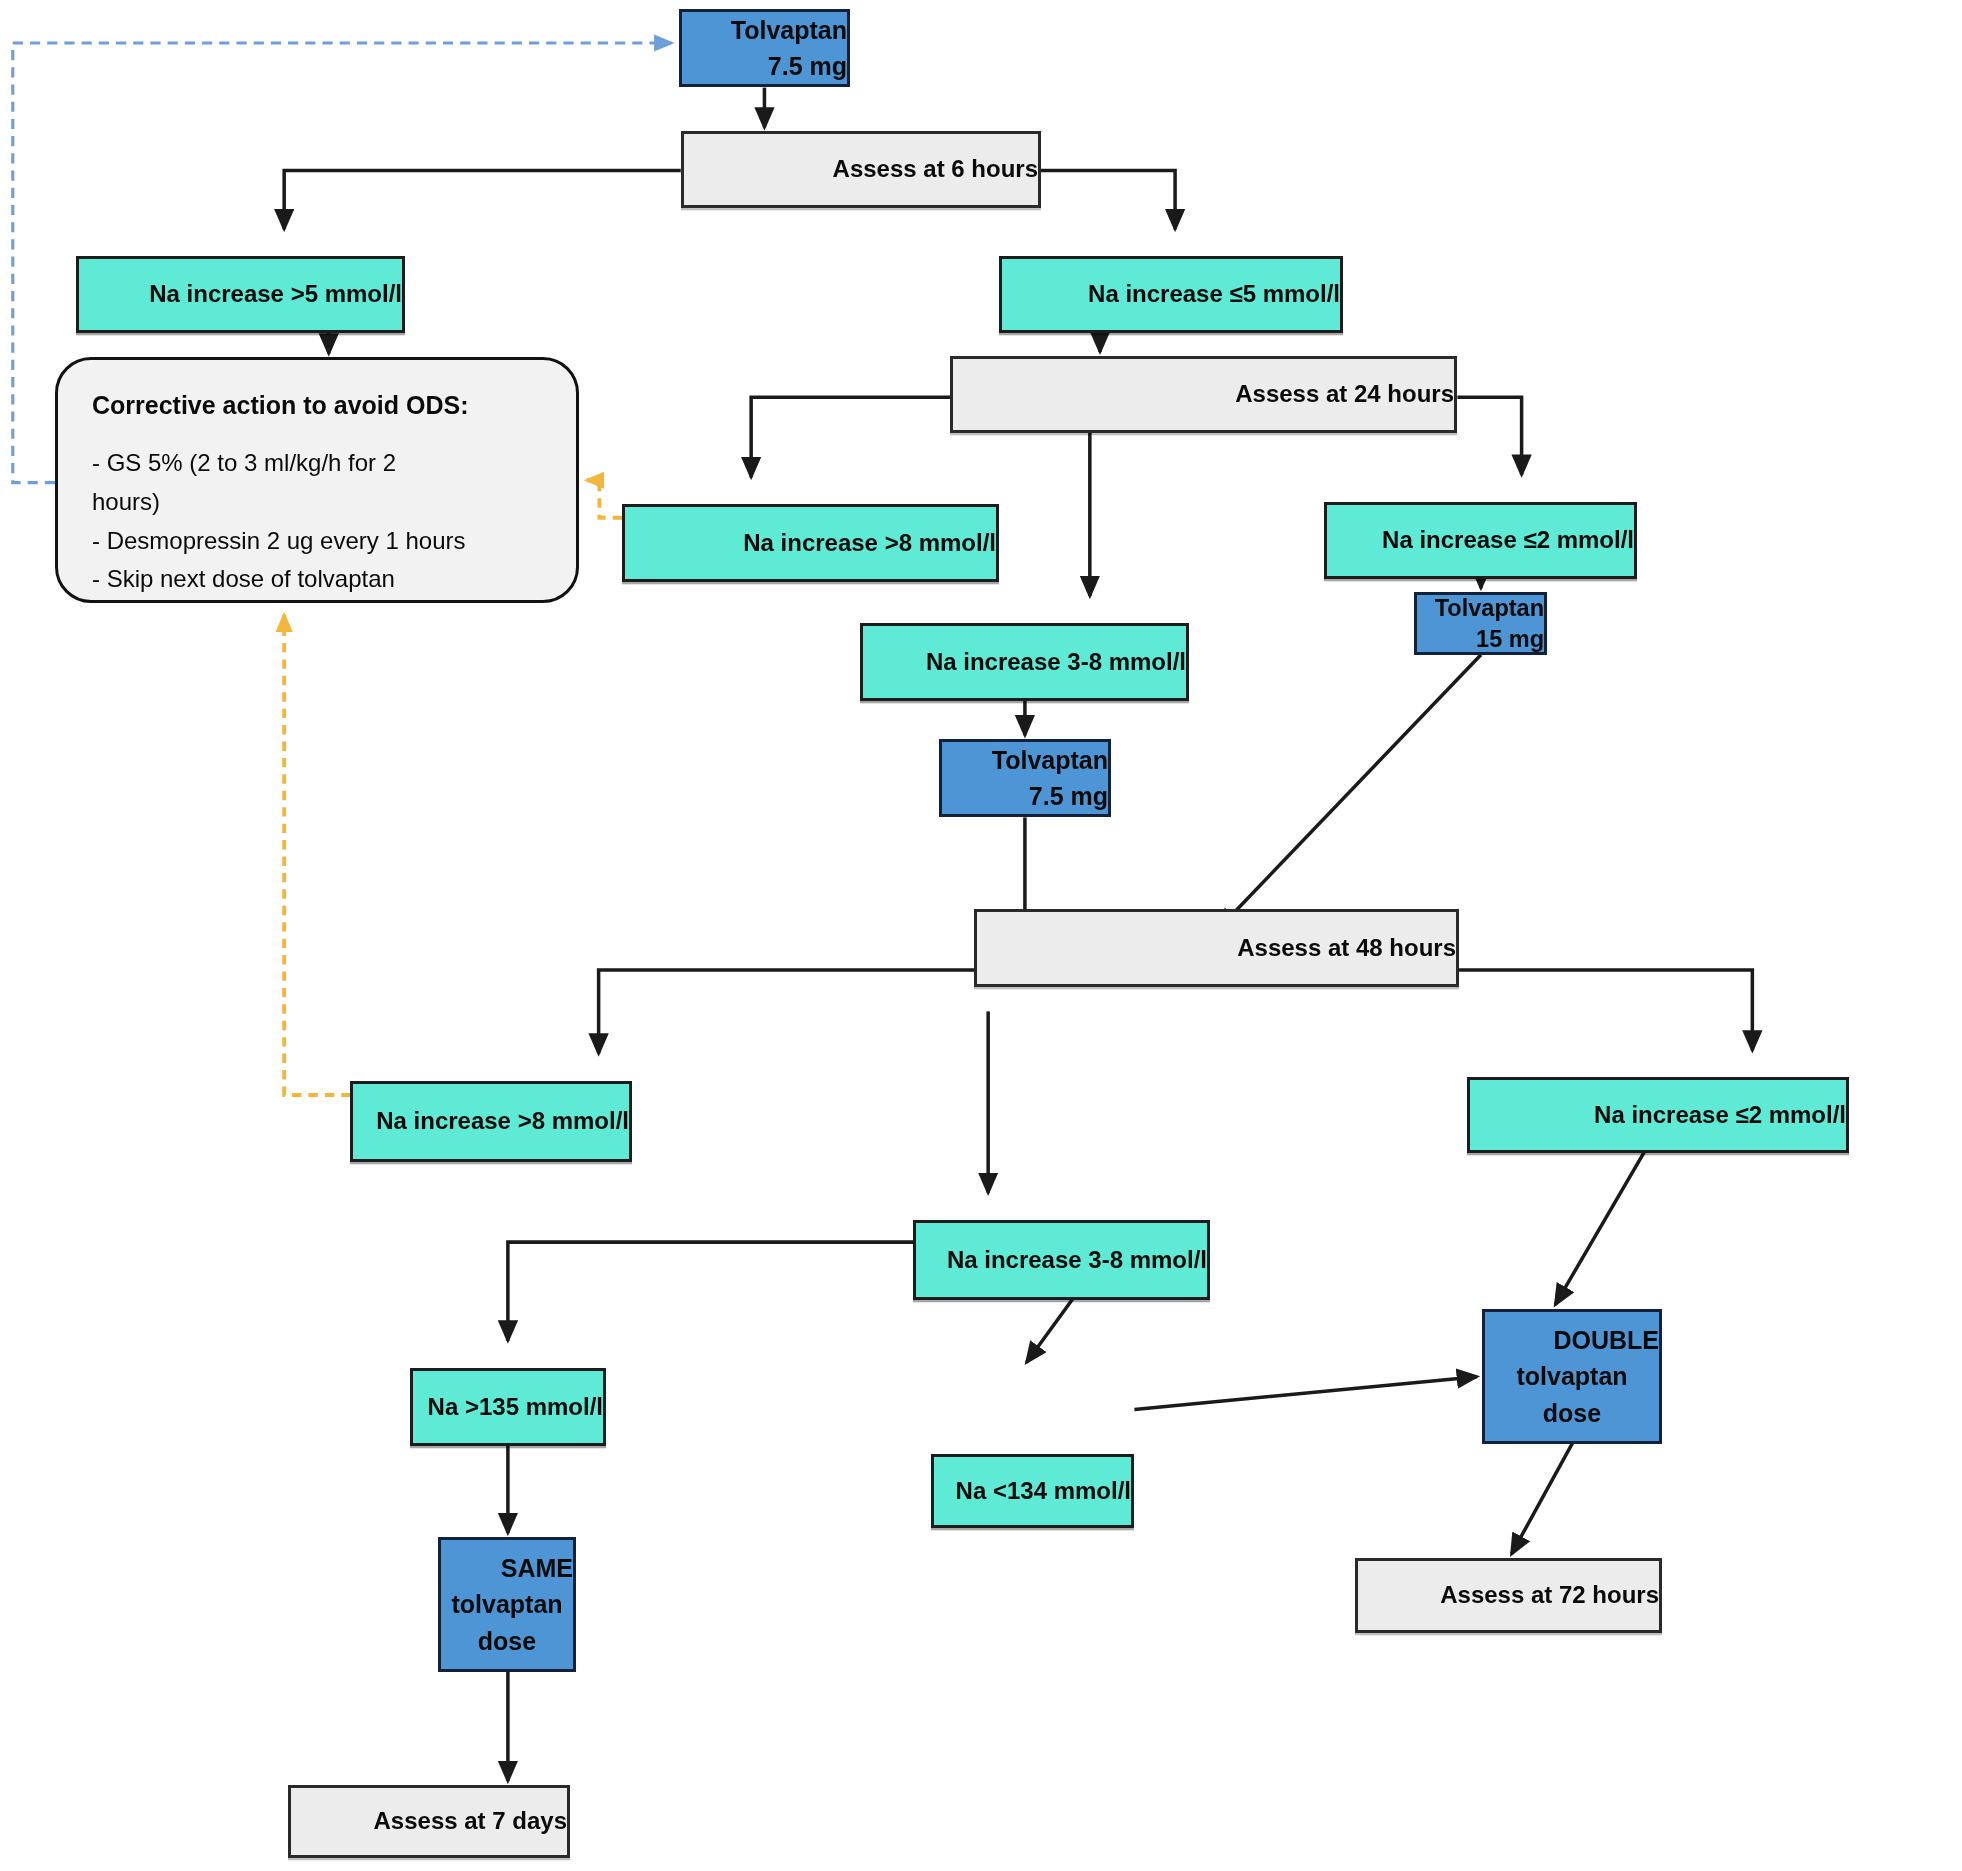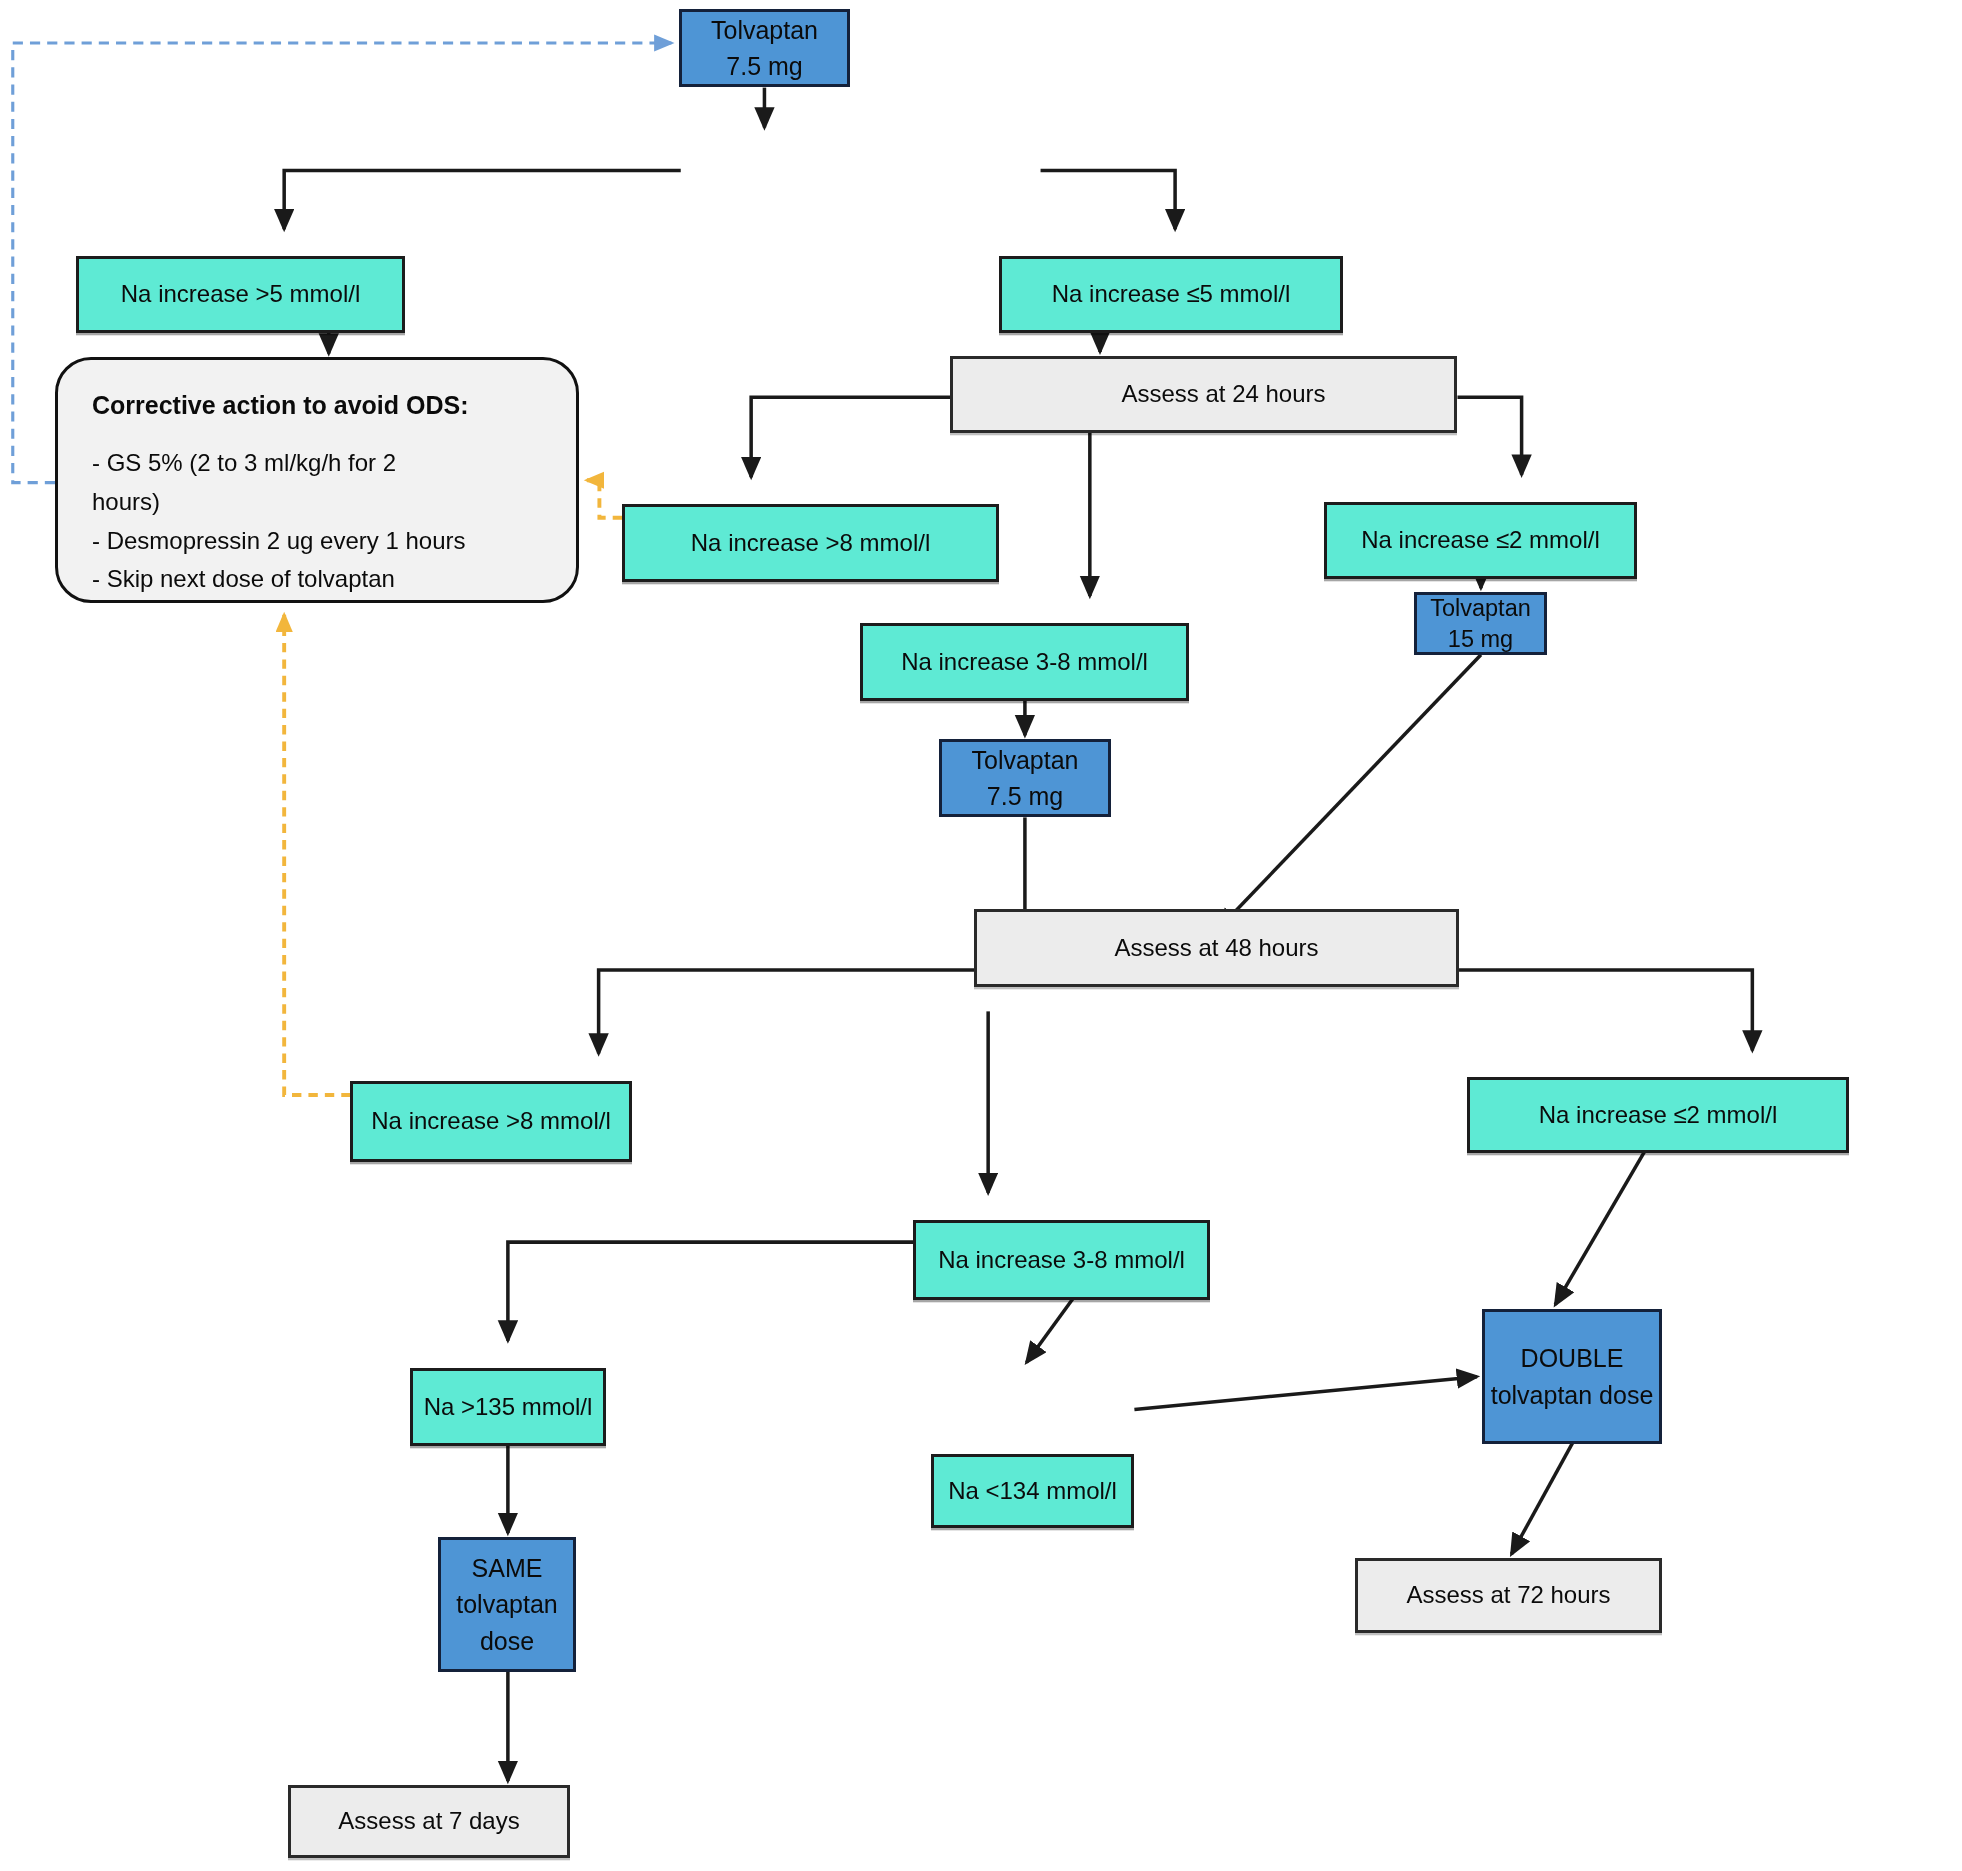--- a/index.html
+++ b/index.html
@@ -1,20 +1,20 @@
 <!DOCTYPE html>
 <html style="font-size:12.5px"><head>
 <meta charset="utf-8">
 <style>
   html,body{margin:0;padding:0;background:#ffffff;}
   body{width:1963px;height:1871px;position:relative;font-family:"Liberation Sans",sans-serif;}
   #canvas{position:absolute;left:0;top:0;width:1963px;height:1871px;}
   #wires{position:absolute;left:0;top:0;width:1963px;height:1871px;z-index:1;}
-  .node{position:absolute;z-index:2;display:flex;flex-direction:column;align-items:center;justify-content:center;
-        text-align:center;font-weight:normal;color:#0b0b0b;box-sizing:border-box;line-height:1.45;}
+  .node{position:absolute;z-index:2;display:flex;flex-direction:column;align-items:flex-end;justify-content:center;
+        text-align:center;font-weight:bold;color:#0b0b0b;box-sizing:border-box;line-height:1.45;}
   .node-blue{background:#4e95d5;border:3.1px solid #14213a;font-size:25px;}
   .node-gray{background:#5eead4;border:3.1px solid #1c1c1c;font-size:24px;box-shadow:0 2.3px 0 rgba(0,0,0,.35);margin-top:23px;}
   .node-light{background:#ececec;border:3.1px solid #2a2a2a;font-size:24px;box-shadow:0 2.3px 0 rgba(0,0,0,.25);}
   .node-corrective{background:#f2f2f2;border:3.1px solid #111111;border-radius:36px;align-items:flex-start;
         justify-content:flex-start;text-align:left;font-weight:normal;padding:26.6px 31px 15.6px 34px;font-size:24px;}
   .corr-title{font-weight:bold;font-size:25px;margin-bottom:21px;display:block;}
   .corr-line{display:block;line-height:1.62;}
 </style>
 </head>
 <body>
@@ -64,20 +64,23 @@
     <polyline points="795,662 766,662 766,614 750,614" stroke="#f2b63c" stroke-width="5" fill="none" stroke-dasharray="12 9" marker-end="url(#ahy)"></polyline>
 
     <polyline points="448,1400 363,1400 363,786" stroke="#f2b63c" stroke-width="5" fill="none" stroke-dasharray="12 9" marker-end="url(#ahy)"></polyline>
   </svg>
 
   <div class="node node-blue" style="left:679px;top:9.4px;width:171px;height:78px;">
     <span>Tolvaptan</span>
     <span>7.5 mg</span>
   </div>
 
+  <div class="node node-light" style="left:681px;top:131px;width:360px;height:77px;">
+    <span>Assess at 6 hours</span>
+  </div>
 
   <div class="node node-gray" style="left:76px;top:233px;width:329px;height:77px;">
     <span>Na increase &gt;5 mmol/l</span>
   </div>
 
   <div class="node node-gray" style="left:999px;top:233px;width:344px;height:77px;">
     <span>Na increase ≤5 mmol/l</span>
   </div>
 
   <div class="node node-corrective" style="left:55px;top:357px;width:524px;height:246px;">

